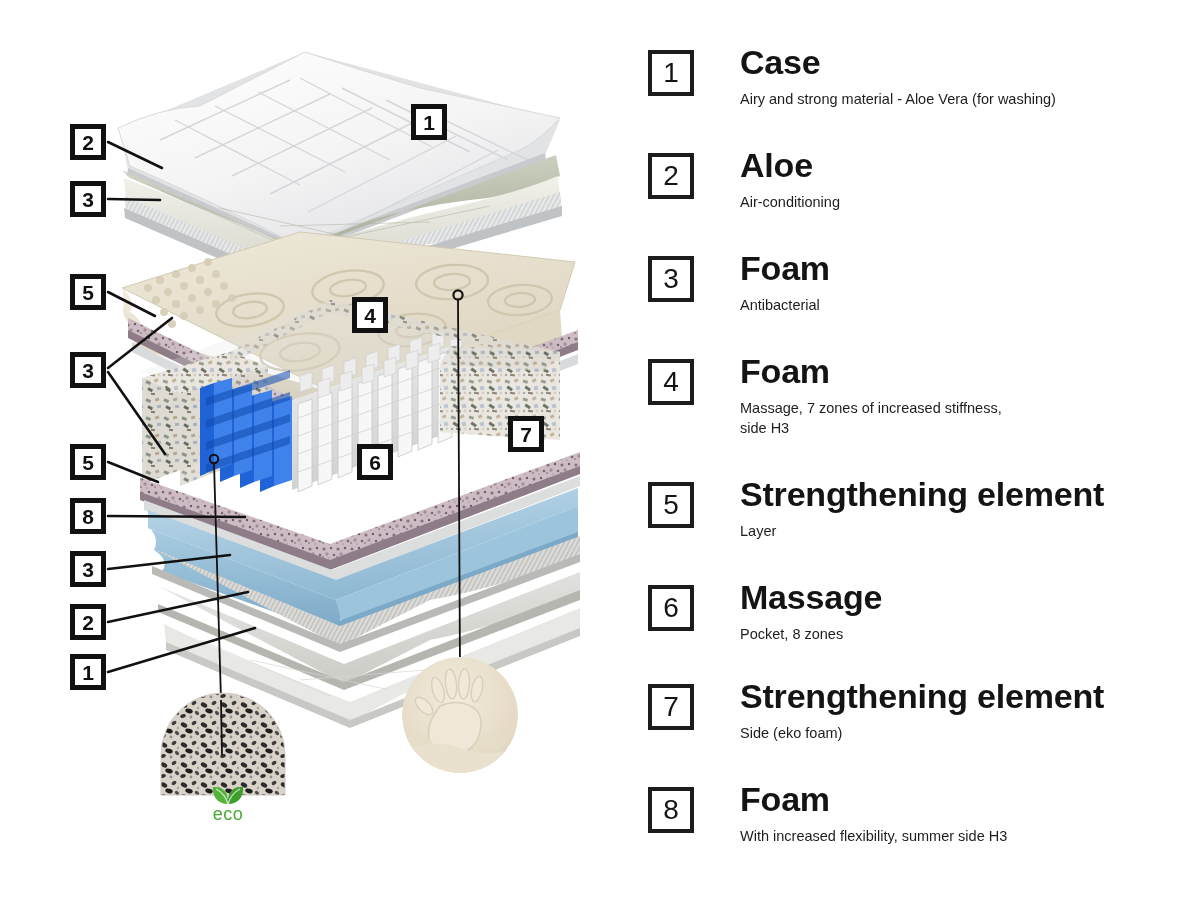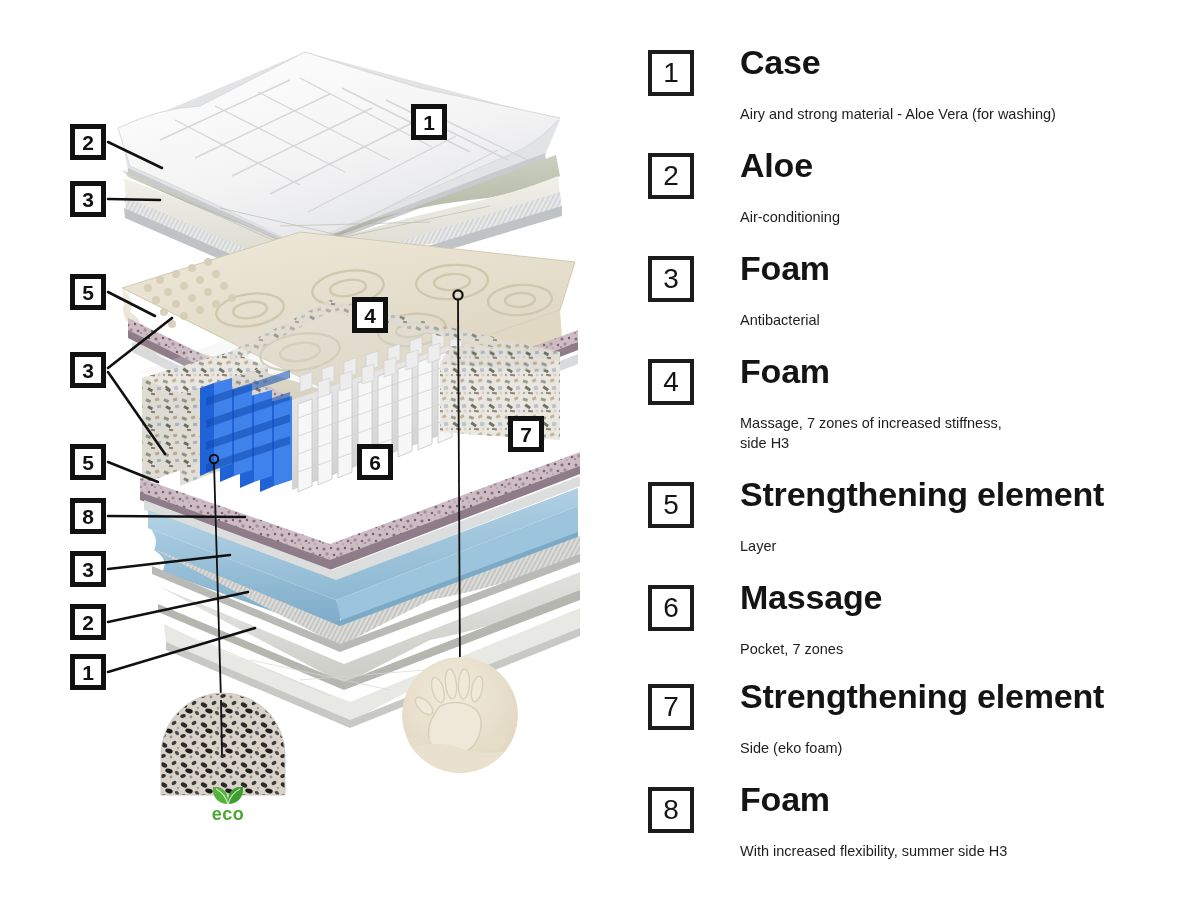--- a/index.html
+++ b/index.html
@@ -34,21 +34,21 @@
     font-size:28px; font-weight:400; line-height:1;
     color:#151515;
     font-family:"Liberation Sans", sans-serif;
   }
   .legend-title{
     position:absolute; left:120px; top:-7px;
     font-size:34px; font-weight:bold; letter-spacing:-0.2px;
     color:#141414; white-space:nowrap;
   }
   .legend-desc{
-    position:absolute; left:120px; top:54px;
+    position:absolute; left:120px; top:39px;
     font-size:14.5px; font-weight:normal; line-height:1.38;
     color:#1d1d1d; white-space:pre-line;
   }
 
   
   .callout{
     position:absolute;
     width:36px; height:36px;
     border:5px solid #111111;
     background:#ffffff;
@@ -60,21 +60,21 @@
   }
 
   
   #eco-badge{
     position:absolute; left:196px; top:782px; width:64px; height:44px;
     z-index:28;
   }
   #eco-word{
     position:absolute; left:0; top:22px; width:64px;
     text-align:center;
-    font-size:18px; font-weight:bold; letter-spacing:0.5px;
+    font-size:18px; font-weight:normal; letter-spacing:0.5px;
     color:#4aa832;
     font-family:"Liberation Sans", sans-serif;
   }
 
   svg{display:block;}
   #art{position:absolute;left:0;top:0;}
 </style>
 </head>
 <body>
 
@@ -503,21 +503,21 @@
 
   <div class="legend-row" style="top:482px;">
     <div class="legend-num">5</div>
     <div class="legend-title">Strengthening element</div>
     <div class="legend-desc">Layer</div>
   </div>
 
   <div class="legend-row" style="top:585px;">
     <div class="legend-num">6</div>
     <div class="legend-title">Massage</div>
-    <div class="legend-desc">Pocket, 7 zones</div>
+    <div class="legend-desc">Pocket, 8 zones</div>
   </div>
 
   <div class="legend-row" style="top:684px;">
     <div class="legend-num">7</div>
     <div class="legend-title">Strengthening element</div>
     <div class="legend-desc">Side (eko foam)</div>
   </div>
 
   <div class="legend-row" style="top:787px;">
     <div class="legend-num">8</div>

